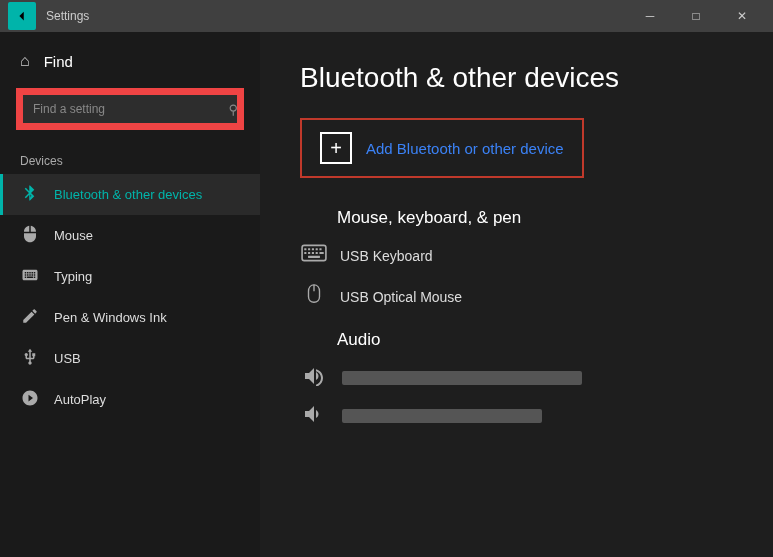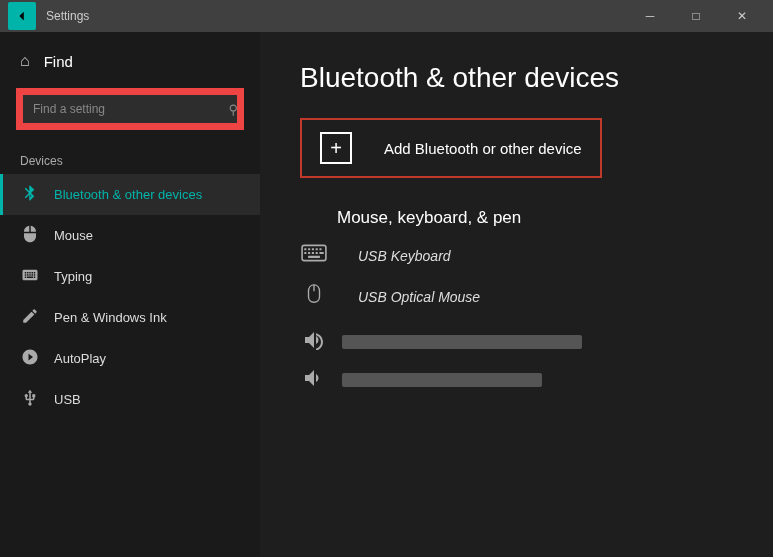--- a/index.html
+++ b/index.html
@@ -172,39 +172,37 @@
       border: 2px solid #fff;
       display: flex;
       align-items: center;
       justify-content: center;
       font-size: 20px;
       color: #fff;
       flex-shrink: 0;
     }
     .add-device-text {
       font-size: 15px;
-      color: #ffffff;
-      margin-left: 18px;
+      color: #3b82f6;
     }
 
     
     .section-title {
       font-size: 17px;
       font-weight: 400;
       color: #fff;
       margin-bottom: 16px;
       margin-left: 37px;
     }
 
     .device-item {
       display: flex;
       align-items: center;
-      gap: 30px;
+      gap: 12px;
       margin-bottom: 16px;
-      font-style: italic;
     }
     .device-icon { color: #ccc; font-size: 18px; width: 28px; text-align: center; }
     .device-name { font-size: 14px; color: #ddd; }
 
     
     .audio-section { margin-top: 20px; }
     .audio-item {
       display: flex;
       align-items: center;
       gap: 14px;
@@ -283,33 +281,33 @@
         <svg width="18" height="18" viewBox="0 0 24 24" style="fill:#aaa;">
           <path d="M3 17.25V21h3.75L17.81 9.94l-3.75-3.75L3 17.25zM20.71 7.04c.39-.39.39-1.02 0-1.41l-2.34-2.34c-.39-.39-1.02-.39-1.41 0l-1.83 1.83 3.75 3.75 1.83-1.83z"></path>
         </svg>
       </span>
       <span class="sidebar-item-label">Pen &amp; Windows Ink</span>
     </div>
 
     <div class="sidebar-item">
       <span class="sidebar-item-icon">
         <svg width="18" height="18" viewBox="0 0 24 24" style="fill:#aaa;">
+          <path d="M15 7v4h1v2h-3V5h2l-3-4-3 4h2v8H8v-2.07c.7-.37 1.2-1.08 1.2-1.93 0-1.21-.99-2.2-2.2-2.2-1.21 0-2.2.99-2.2 2.2 0 .85.5 1.56 1.2 1.93V13c0 1.11.89 2 2 2h3v3.05c-.71.37-1.2 1.1-1.2 1.95 0 1.22.99 2.2 2.2 2.2 1.21 0 2.2-.98 2.2-2.2 0-.85-.49-1.58-1.2-1.95V15h3c1.11 0 2-.89 2-2v-2h1V7h-4z"></path>
+        </svg>
+      </span>
+      <span class="sidebar-item-label">USB</span>
+    </div>
+
+    <div class="sidebar-item">
+      <span class="sidebar-item-icon">
+        <svg width="18" height="18" viewBox="0 0 24 24" style="fill:#aaa;">
           <path d="M12 2C6.48 2 2 6.48 2 12s4.48 10 10 10 10-4.48 10-10S17.52 2 12 2zm-2 14.5v-9l6 4.5-6 4.5z"></path>
         </svg>
       </span>
       <span class="sidebar-item-label">AutoPlay</span>
-    </div>
-
-    <div class="sidebar-item">
-      <span class="sidebar-item-icon">
-        <svg width="18" height="18" viewBox="0 0 24 24" style="fill:#aaa;">
-          <path d="M15 7v4h1v2h-3V5h2l-3-4-3 4h2v8H8v-2.07c.7-.37 1.2-1.08 1.2-1.93 0-1.21-.99-2.2-2.2-2.2-1.21 0-2.2.99-2.2 2.2 0 .85.5 1.56 1.2 1.93V13c0 1.11.89 2 2 2h3v3.05c-.71.37-1.2 1.1-1.2 1.95 0 1.22.99 2.2 2.2 2.2 1.21 0 2.2-.98 2.2-2.2 0-.85-.49-1.58-1.2-1.95V15h3c1.11 0 2-.89 2-2v-2h1V7h-4z"></path>
-        </svg>
-      </span>
-      <span class="sidebar-item-label">USB</span>
     </div>
 
   </div>
 
   <div class="content">
 
     <div class="content-title">Bluetooth &amp; other devices</div>
 
     <div class="add-device-btn">
       <div class="add-device-plus">+</div>
@@ -342,20 +340,21 @@
       <span class="device-icon">
         <svg width="22" height="22" viewBox="0 0 24 24" style="fill:none; stroke:#aaa; stroke-width:1.5;">
           <path d="M12 2C8.5 2 6 5 6 9v6c0 3.5 2.5 6 6 6s6-2.5 6-6V9c0-4-2.5-7-6-7z"></path>
           <line x1="12" y1="2" x2="12" y2="9"></line>
         </svg>
       </span>
       <span class="device-name">USB Optical Mouse</span>
     </div>
 
     <div class="audio-section">
+      <div class="section-title">Audio</div>
 
       <div class="audio-item">
         <span class="audio-icon">
           <svg width="24" height="20" viewBox="0 0 24 20" style="fill:#aaa;">
             <path d="M3 7v6h4l5 5V2L7 7H3zm13.5 3c0-1.77-1.02-3.29-2.5-4.03v8.05c1.48-.73 2.5-2.25 2.5-4.02zM14 3.23v2.06c2.89.86 5 3.54 5 6.71s-2.11 5.85-5 6.71v2.06c4.01-.91 7-4.49 7-8.77s-2.99-7.86-7-8.77z"></path>
           </svg>
         </span>
         <div class="audio-name-bar" style="width: 240px;"></div>
       </div>
 

